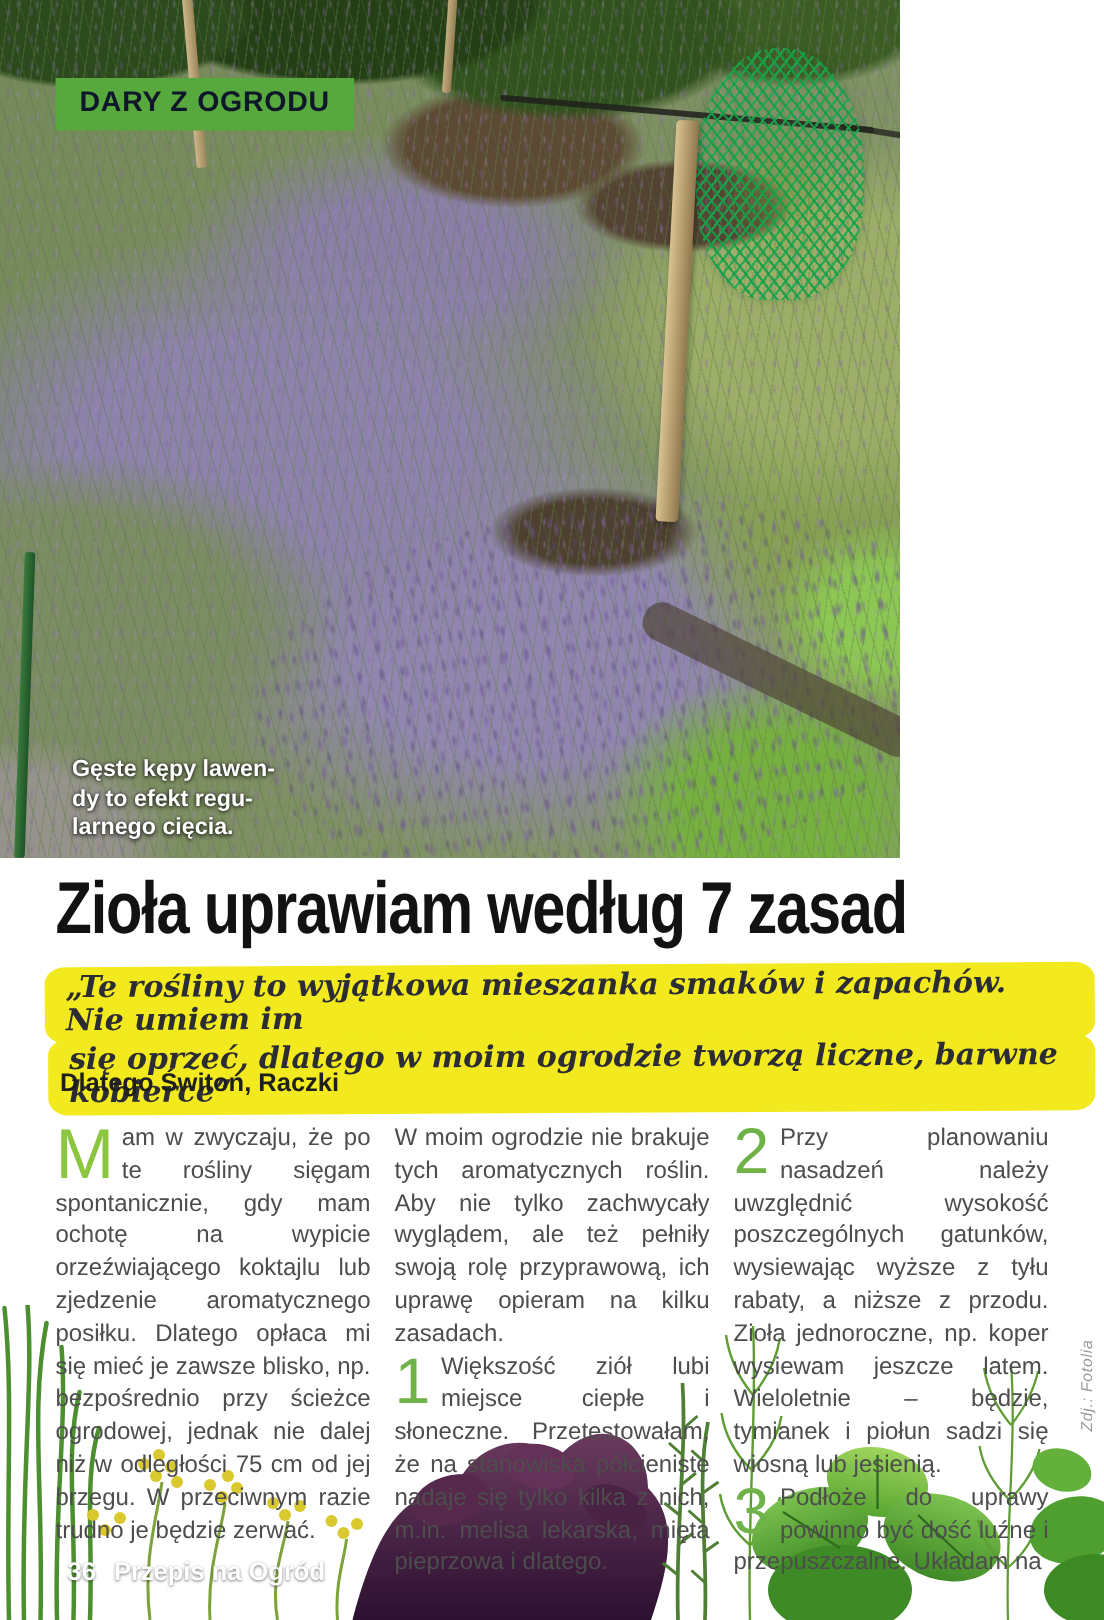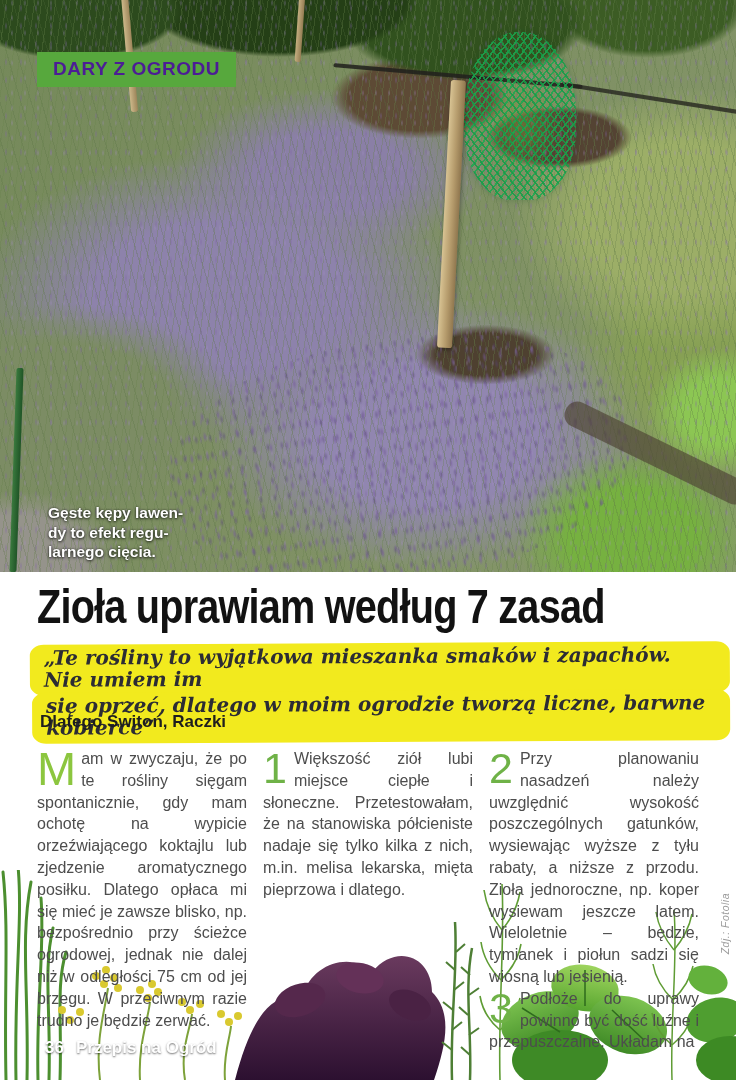--- a/index.html
+++ b/index.html
@@ -3,21 +3,21 @@
 <meta charset="utf-8">
 <style>
   html,body{margin:0;padding:0;background:#e8e8e8;}
   .page{
     position:relative;width:736px;height:1080px;margin:0 auto;background:#ffffff;
     overflow:hidden;font-family:"Liberation Sans",sans-serif;
   }
 
   
   .photo{
-    position:absolute;top:0;left:0;width:736px;height:572px;overflow:hidden;
+    position:absolute;top:0;left:0;width:600px;height:572px;overflow:hidden;
     background:
       radial-gradient(180px 80px at 10% 2%, #2c4a1d 0 55%, rgba(44,74,29,0) 60%),
       radial-gradient(230px 95px at 38% 0%, #243f16 0 55%, rgba(36,63,22,0) 60%),
       radial-gradient(210px 100px at 63% 4%, #31511e 0 50%, rgba(49,81,30,0) 58%),
       radial-gradient(170px 90px at 88% 1%, #3c5c24 0 50%, rgba(60,92,36,0) 58%),
       radial-gradient(170px 80px at 57% 17%, #5d4a35 0 42%, rgba(93,74,53,0) 52%),
       radial-gradient(140px 60px at 76% 24%, #544333 0 42%, rgba(84,67,51,0) 52%),
       radial-gradient(140px 60px at 66% 62%, #4e4030 0 36%, rgba(78,64,48,0) 50%),
       radial-gradient(200px 150px at 86% 94%, #76b140 0 32%, rgba(118,177,64,0) 58%),
       radial-gradient(130px 110px at 98% 72%, #8cc653 0 30%, rgba(140,198,83,0) 58%),
@@ -68,21 +68,21 @@
   .green-pole{position:absolute;left:13px;top:368px;width:7px;height:204px;background:linear-gradient(90deg,#3a7a3e,#1f5426);transform:rotate(2deg);border-radius:2px;}
   .soil-diag{position:absolute;right:-20px;top:440px;width:200px;height:26px;background:#4d4232;opacity:.65;transform:rotate(26deg);border-radius:12px;}
   .photo-caption{
     position:absolute;left:48px;top:503px;z-index:5;
     color:#ffffff;font-weight:bold;font-size:15.5px;line-height:1.27;
     white-space:pre-line;text-shadow:0 1px 3px rgba(0,0,0,.75),0 0 2px rgba(0,0,0,.5);
   }
 
   
   .badge{
-    position:absolute;left:37px;top:52px;z-index:6;background:#57a83d;color:#4c1d95;
+    position:absolute;left:37px;top:52px;z-index:6;background:#57a83d;color:#0f172a;
     font-weight:bold;font-size:19px;letter-spacing:.5px;padding:6px 16px 7px;
   }
 
   
   .headline{
     position:absolute;left:37px;top:578px;width:700px;
     font-size:49px;font-weight:bold;color:#121212;letter-spacing:-1px;
     transform:scaleX(.81);transform-origin:left top;white-space:nowrap;
   }
 
@@ -161,20 +161,21 @@
     <span class="quote-line l2">się oprzeć, dlatego w moim ogrodzie tworzą liczne, barwne kobierce”</span>
   </div>
 
   <div class="byline">Dlatego Świtoń, Raczki</div>
 
   <div class="columns">
     <div class="col">
       <p><span class="dropcap">M</span><span>am w zwyczaju, że po te rośliny sięgam spontanicznie, gdy mam ochotę na wypicie orzeźwiającego koktajlu lub zjedzenie aromatycznego posiłku. Dlatego opłaca mi się mieć je zawsze blisko, np. bezpośrednio przy ścieżce ogrodowej, jednak nie dalej niż w odległości 75 cm od jej brzegu. W przeciwnym razie trudno je będzie zerwać.</span></p>
     </div>
     <div class="col">
+      <p>W moim ogrodzie nie brakuje tych aromatycznych roślin. Aby nie tylko zachwycały wyglądem, ale też pełniły swoją rolę przyprawową, ich uprawę opieram na kilku zasadach.</p>
       <p><span class="item-num">1</span><span>Większość ziół lubi miejsce ciepłe i słoneczne. Przetestowałam, że na stanowiska półcieniste nadaje się tylko kilka z nich, m.in. melisa lekarska, mięta pieprzowa i dlatego.</span></p>
     </div>
     <div class="col">
       <p><span class="item-num">2</span><span>Przy planowaniu nasadzeń należy uwzględnić wysokość poszczególnych gatunków, wysiewając wyższe z tyłu rabaty, a niższe z przodu. Zioła jednoroczne, np. koper wysiewam jeszcze latem. Wieloletnie – będzie, tymianek i piołun sadzi się wiosną lub jesienią.</span></p>
       <p><span class="item-num">3</span><span>Podłoże do uprawy powinno być dość luźne i przepuszczalne. Układam na</span></p>
     </div>
   </div>
 
   <svg class="herb-strip" viewBox="0 0 736 210" aria-hidden="true">
     <defs>

